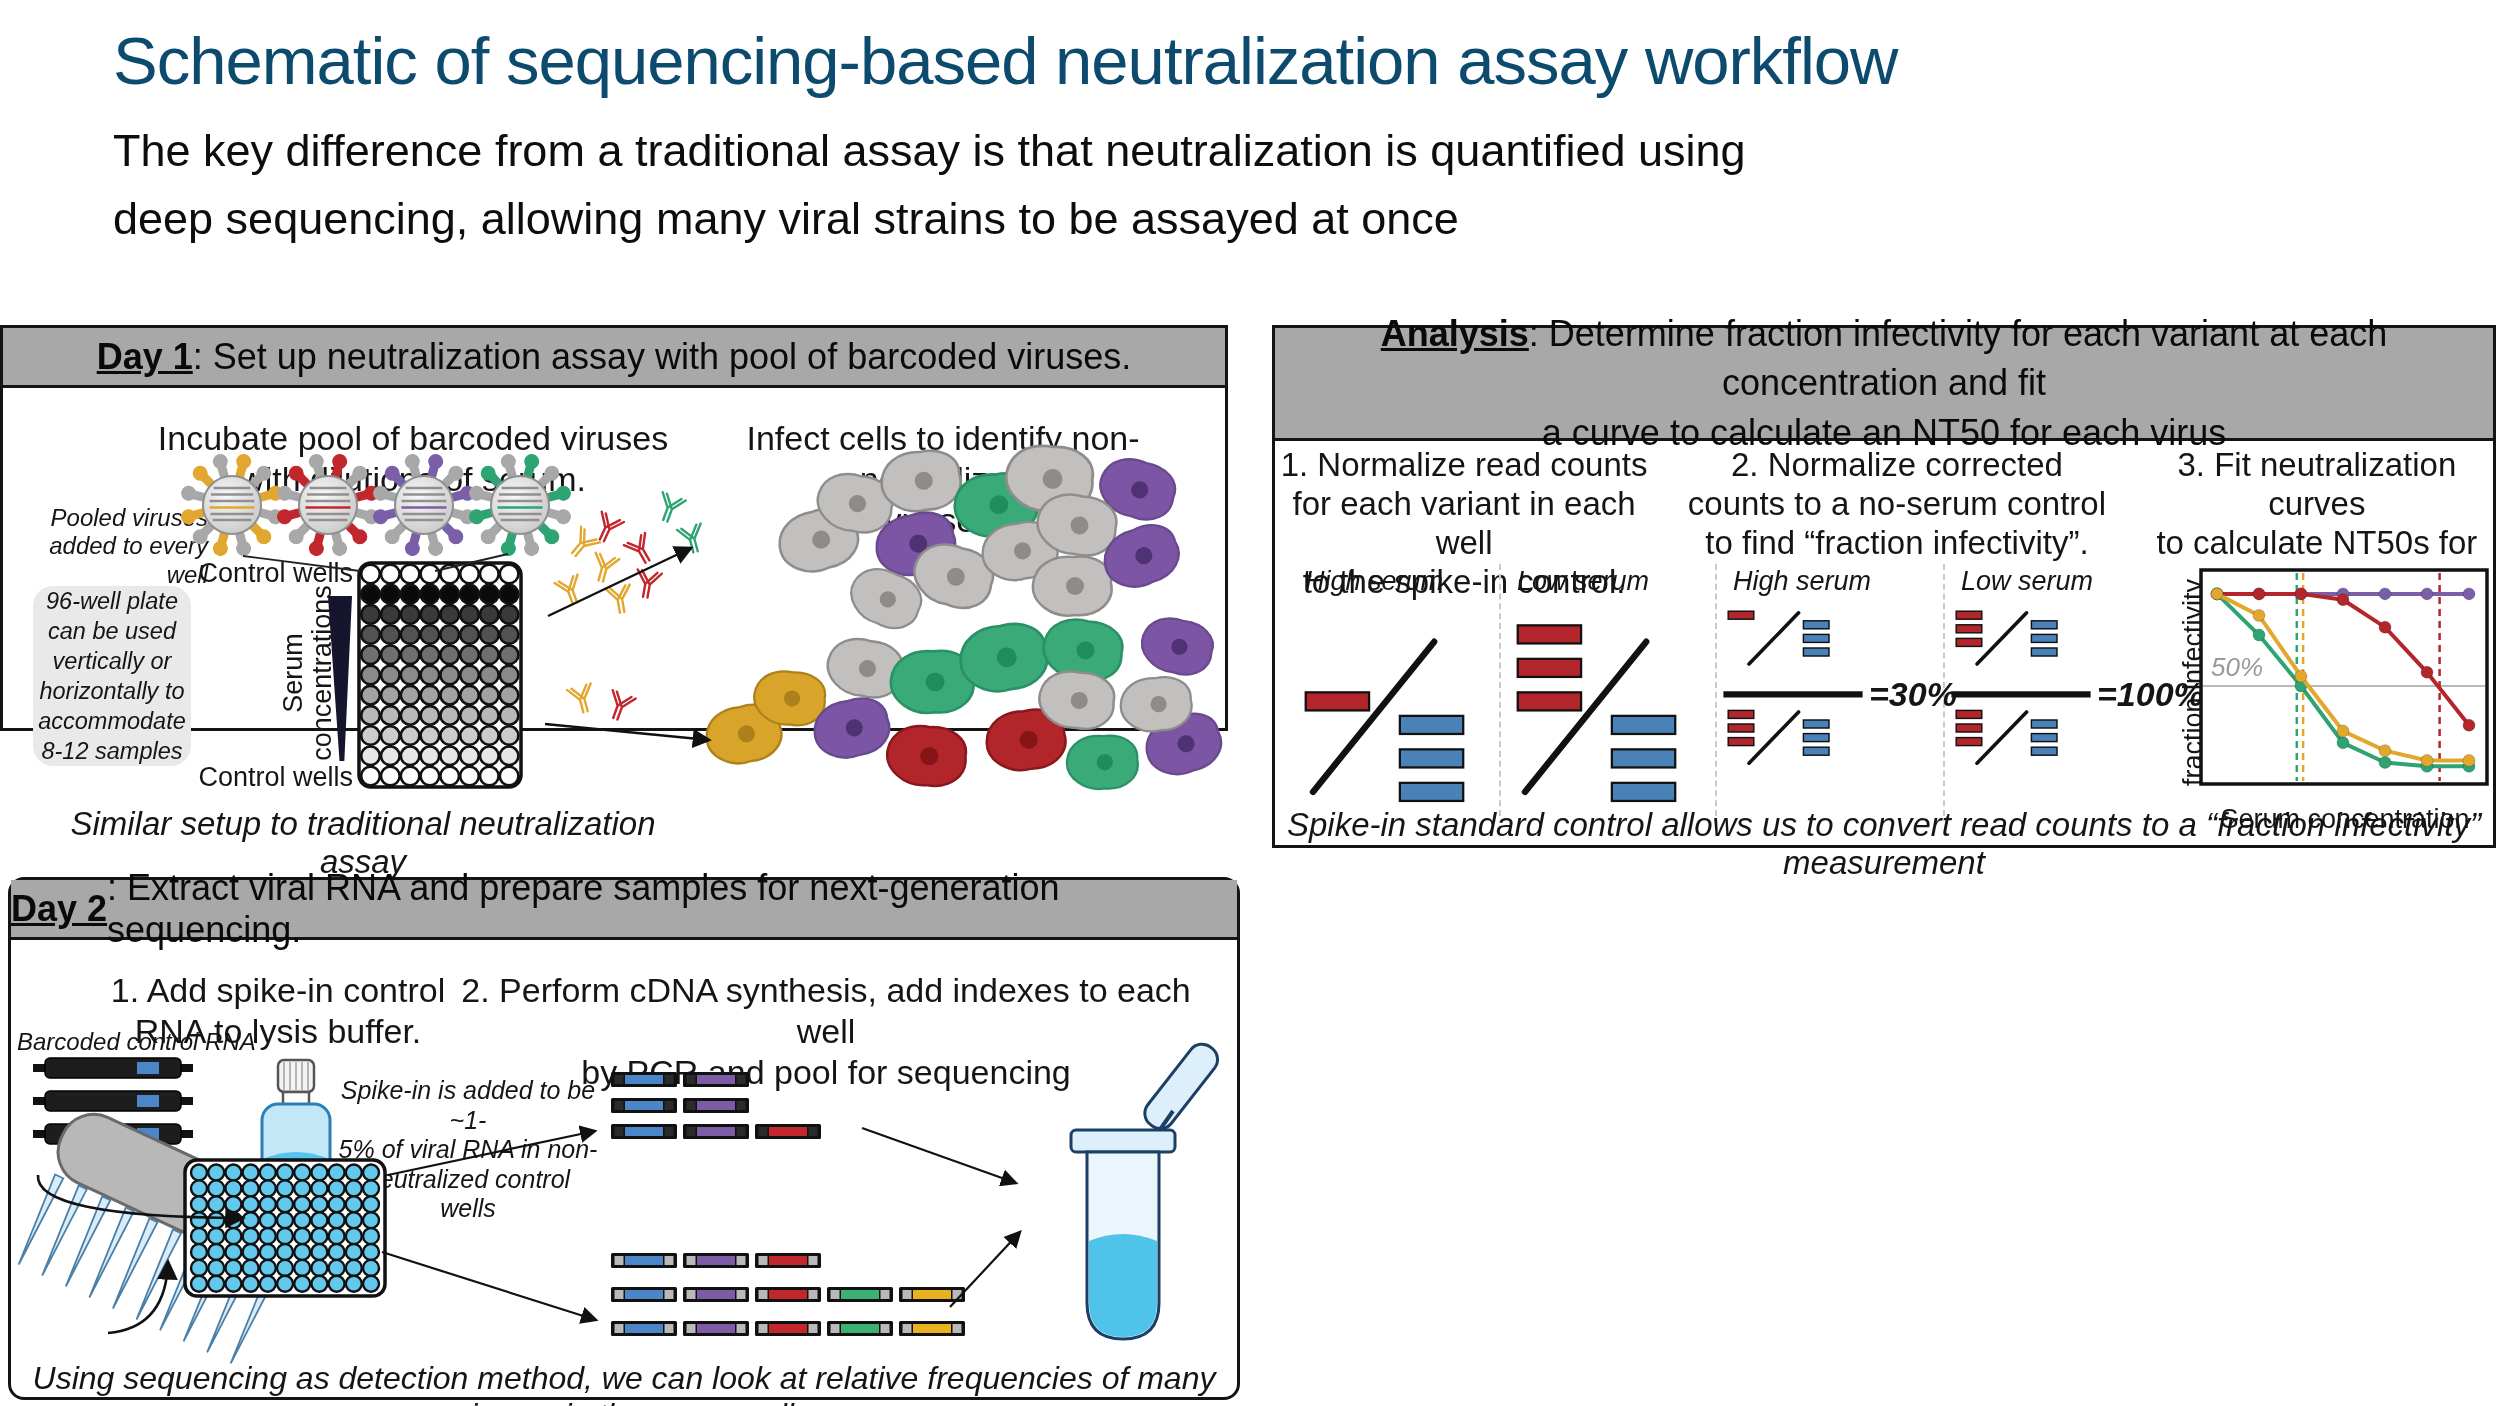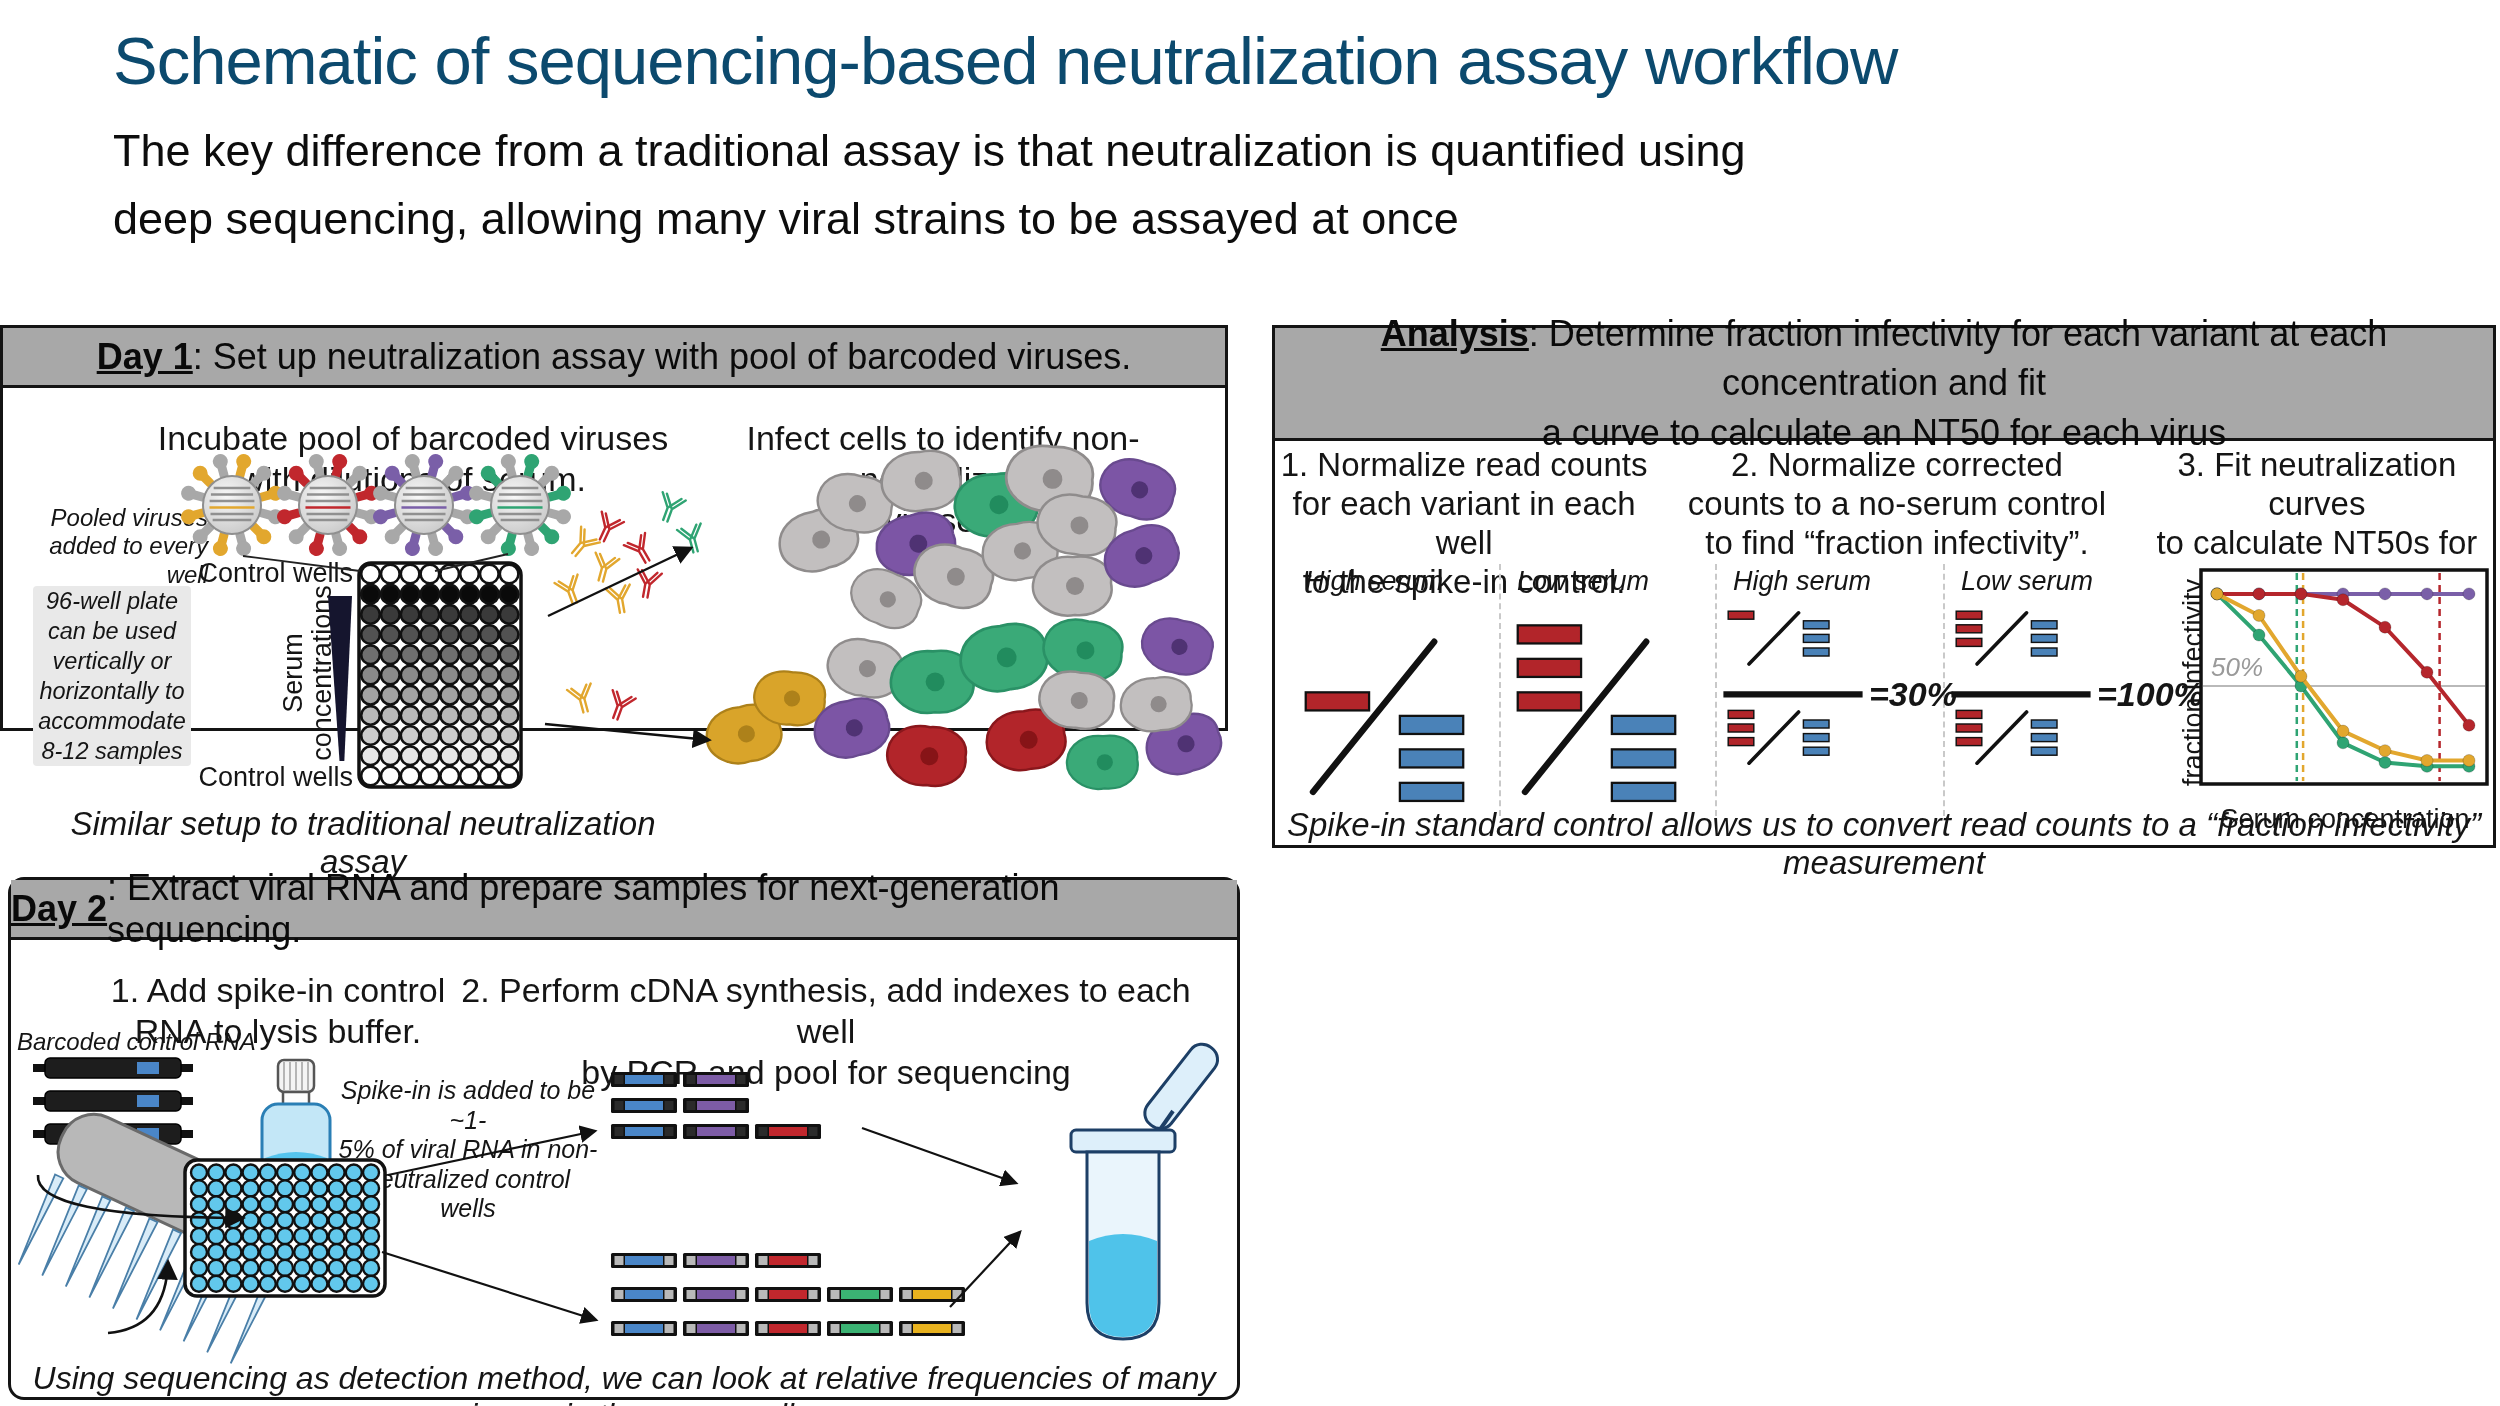--- a/index.html
+++ b/index.html
@@ -19,21 +19,21 @@
   .hdr-rest{white-space:pre-line;}
   .heading{position:absolute;text-align:center;font-size:34px;line-height:1.2;white-space:pre-line;margin-top:26px;}
   .note{position:absolute;font-size:24px;font-style:italic;white-space:pre-line;line-height:1.18;}
   .note.right{text-align:right;}
   .cw{position:absolute;font-size:27px;}
   .caption{position:absolute;font-style:italic;font-size:33px;text-align:center;}
   .axis-rot{position:absolute;left:194px;top:317px;width:220px;height:56px;transform:rotate(-90deg);
             text-align:center;font-size:27px;line-height:1.08;white-space:pre-line;}
   .wedge{position:absolute;left:325px;top:268px;width:24px;height:165px;background:#15152e;
          clip-path:polygon(0 0,100% 0,68% 100%,48% 100%);}
-  .info-box{position:absolute;left:30px;top:258px;width:158px;height:180px;border-radius:4px;
+  .info-box{position:absolute;left:30px;top:258px;width:158px;height:180px;border-radius:20px;
             background:#e9e9e9;display:flex;align-items:center;justify-content:center;text-align:center;
             font-style:italic;font-size:23.5px;line-height:1.28;white-space:pre-line;}
   svg{position:absolute;overflow:visible;}
   
   .steps-row{position:absolute;top:118px;left:0;right:0;display:flex;justify-content:flex-start;}
   .step{font-size:33px;text-align:center;white-space:pre-line;line-height:1.18;}
   .dg-row{position:absolute;top:236px;left:14px;height:252px;display:flex;}
   .dg{position:relative;box-sizing:border-box;padding-top:2px;}
   .dg-label{font-size:27px;font-style:italic;padding-left:16px;height:34px;}
   .dg-sep{border-right:2px dashed #c9c9c9;}

